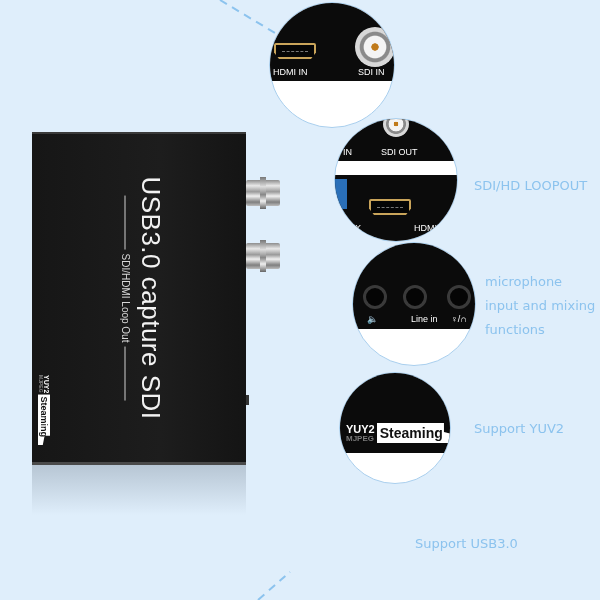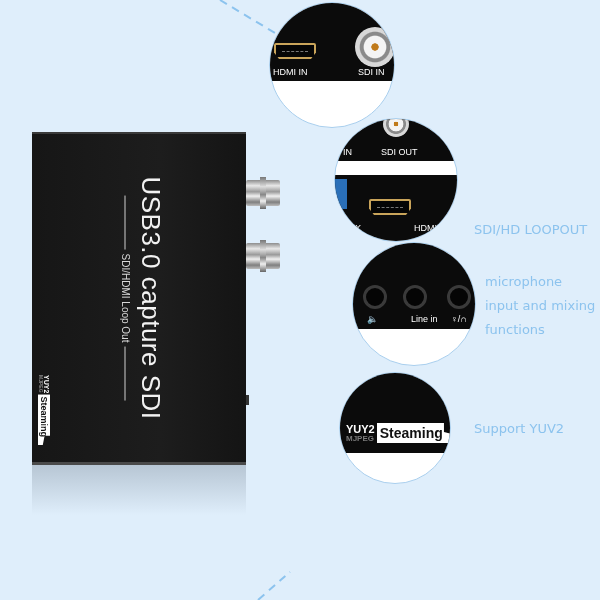--- a/index.html
+++ b/index.html
@@ -166,21 +166,21 @@
     <div class="bnc-front" style="left:48px; top:-8px; width:26px; height:26px;"></div>
     <span class="circle-label" style="left:8px; top:28px;">IN</span>
     <span class="circle-label" style="left:46px; top:28px;">SDI OUT</span>
     <div style="position:absolute; left:0; top:60px; width:12px; height:30px; background:#2a6fb8;"></div>
     <div class="hdmi-port" style="left:34px; top:80px;">
         <div class="pins"></div>
       </div>
     <span class="circle-label" style="left:14px; top:104px;font-style:italic;">TX</span>
     <span class="circle-label" style="left:36px; top:104px;margin-left:43px;">HDMI OUT</span>
   </div>
-  <span class="feature" style="left:474px; top:178px;margin-top:44px;">SDI/HD LOOPOUT</span>
+  <span class="feature" style="left:474px; top:178px;">SDI/HD LOOPOUT</span>
 
   <div class="circle" style="left:352px; top:242px; width:124px; height:124px;">
     <div class="dark" style="top:0; height:86px;"></div>
     <div class="jack" style="left:10px; top:42px;"></div>
     <div class="jack" style="left:50px; top:42px;"></div>
     <div class="jack" style="left:94px; top:42px;"></div>
     <span class="circle-label" style="left:14px; top:71px;">🔈</span>
     <span class="circle-label" style="left:46px; top:71px;padding-left:12px;">Line in</span>
     <span class="circle-label" style="left:98px; top:71px;">♀/∩</span>
   </div>
@@ -195,14 +195,15 @@
     <div class="steam-badge" style="left:6px; top:50px;">
       <div class="side">
         <span class="yuy">YUY2</span>
         <span class="mj">MJPEG</span>
       </div>
       <span class="st">Steaming</span>
     </div>
   </div>
   <span class="feature" style="left:474px; top:421px;">Support YUV2</span>
 
+  <span class="feature" style="left:415px; top:536px;">Support USB3.0</span>
 
 </div>
 
 </body></html>

